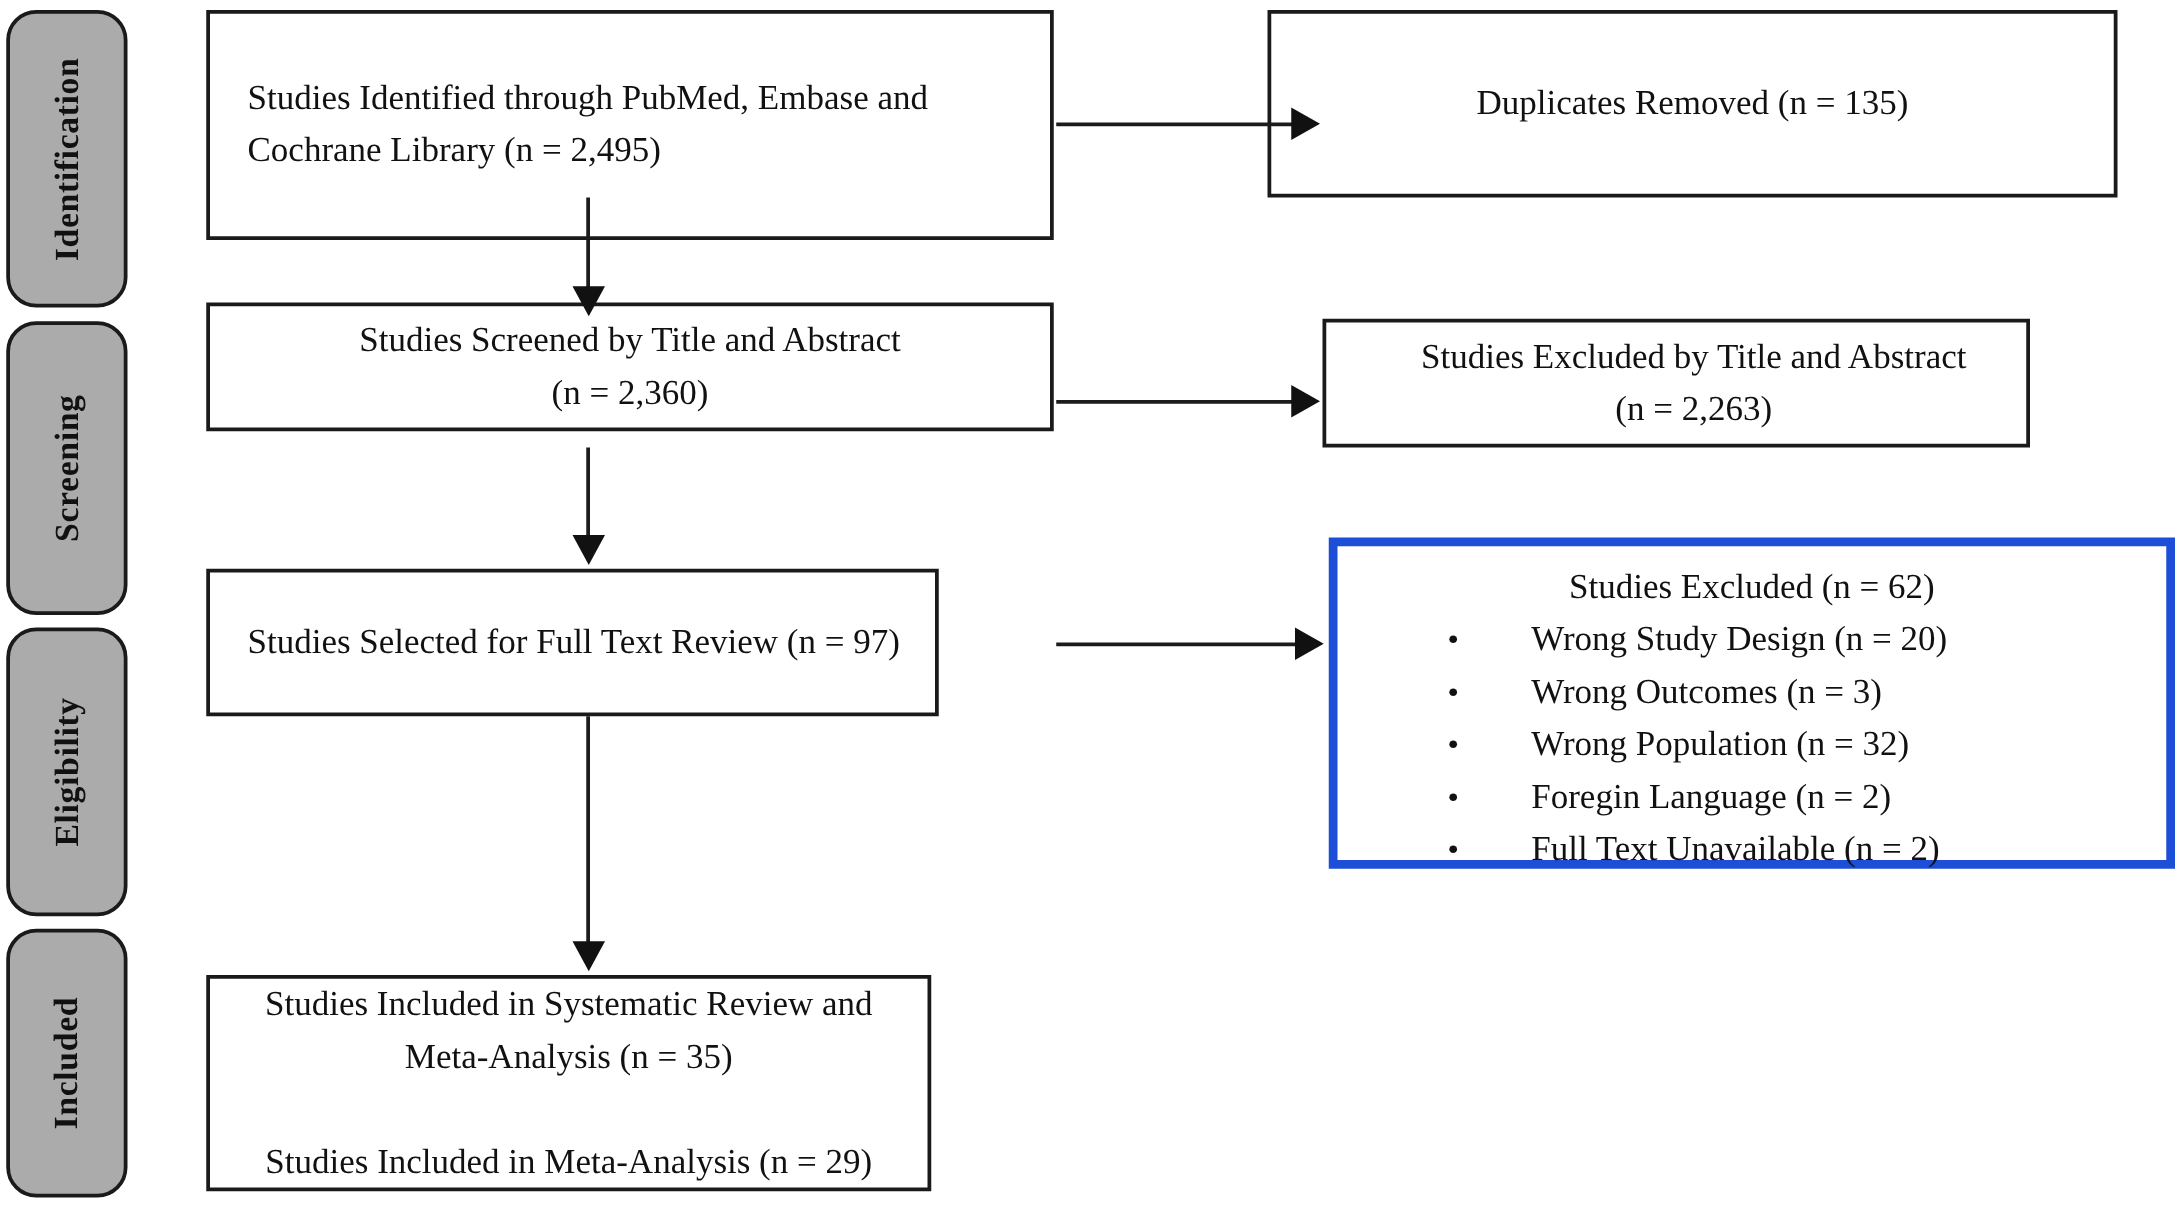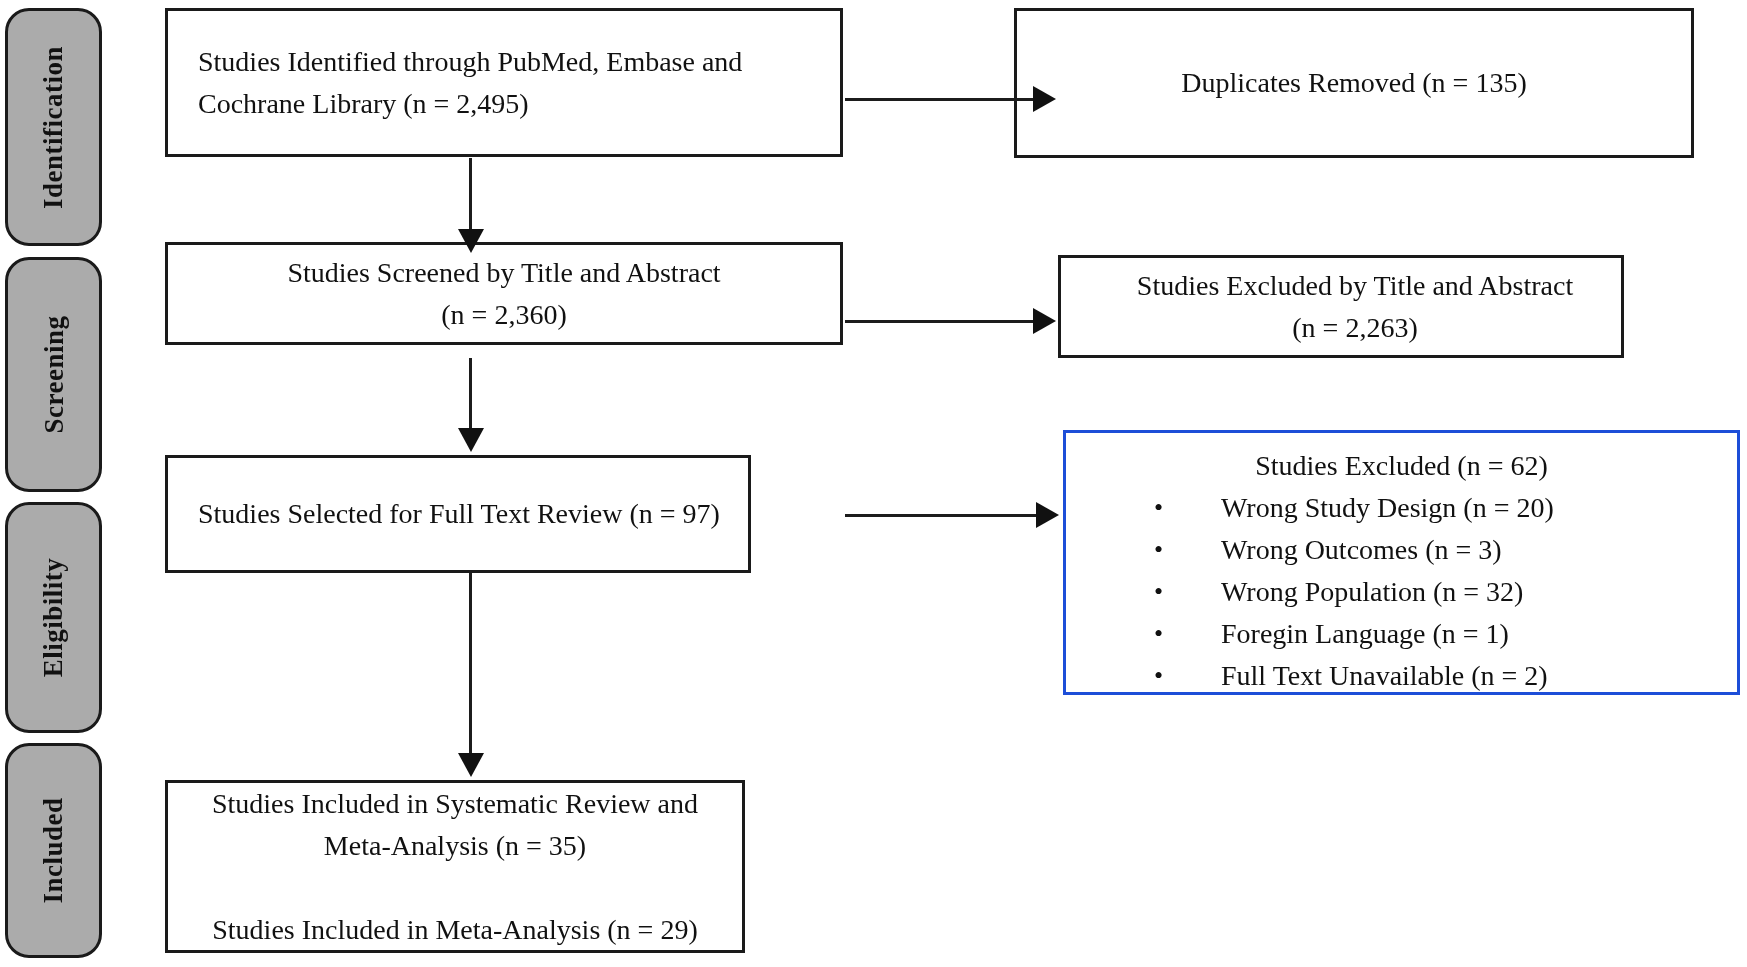--- a/index.html
+++ b/index.html
@@ -40,21 +40,21 @@
   .flow-box .box-text{
     white-space:pre-line;
     width:100%;
   }
   .align-left .box-text{text-align:left;padding-left:30px;padding-right:10px;}
   .align-center .box-text{text-align:center;padding:0 8px;}
   
   .list-box{
     position:absolute;
     background:#ffffff;
-    border:3px solid #1d4ed8;
+    border:7px solid #1d4ed8;
     box-sizing:border-box;
     font-size:28px;line-height:42px;
     padding-top:12px;
   }
   .list-box .list-title{text-align:center;}
   .list-box ul{margin:0;padding:0;list-style:none;}
   .list-box li{position:relative;padding-left:155px;}
   .list-box li .bullet{
     position:absolute;left:88px;top:0;
     font-size:26px;
@@ -86,21 +86,21 @@
   <div class="stage" style="top:257px;height:235px;">
     <span>Screening</span>
   </div>
   <div class="stage" style="top:502px;height:231px;">
     <span>Eligibility</span>
   </div>
   <div class="stage" style="top:743px;height:215px;">
     <span>Included</span>
   </div>
 
-  <div class="flow-box align-left" style="left:165px;top:8px;width:678px;height:149px;justify-content:center;">
+  <div class="flow-box align-left" style="left:165px;top:8px;width:678px;height:184px;justify-content:center;">
     <div class="box-text">Studies Identified through PubMed, Embase and
 Cochrane Library (n = 2,495)</div>
   </div>
 
   <div class="flow-box align-center" style="left:165px;top:242px;width:678px;height:103px;">
     <div class="box-text">Studies Screened by Title and Abstract
 (n = 2,360)</div>
   </div>
 
   <div class="flow-box align-left" style="left:165px;top:455px;width:586px;height:118px;">
@@ -133,21 +133,21 @@
       <li>
         <span class="bullet">•</span>
         <span>Wrong Outcomes (n = 3)</span>
       </li>
       <li>
         <span class="bullet">•</span>
         <span>Wrong Population (n = 32)</span>
       </li>
       <li>
         <span class="bullet">•</span>
-        <span>Foregin Language (n = 1)</span>
+        <span>Foregin Language (n = 2)</span>
       </li>
       <li>
         <span class="bullet">•</span>
         <span>Full Text Unavailable (n = 2)</span>
       </li>
     </ul>
   </div>
 
   <div>
     <div class="hline" style="left:845px;top:98px;width:190px;"></div>

